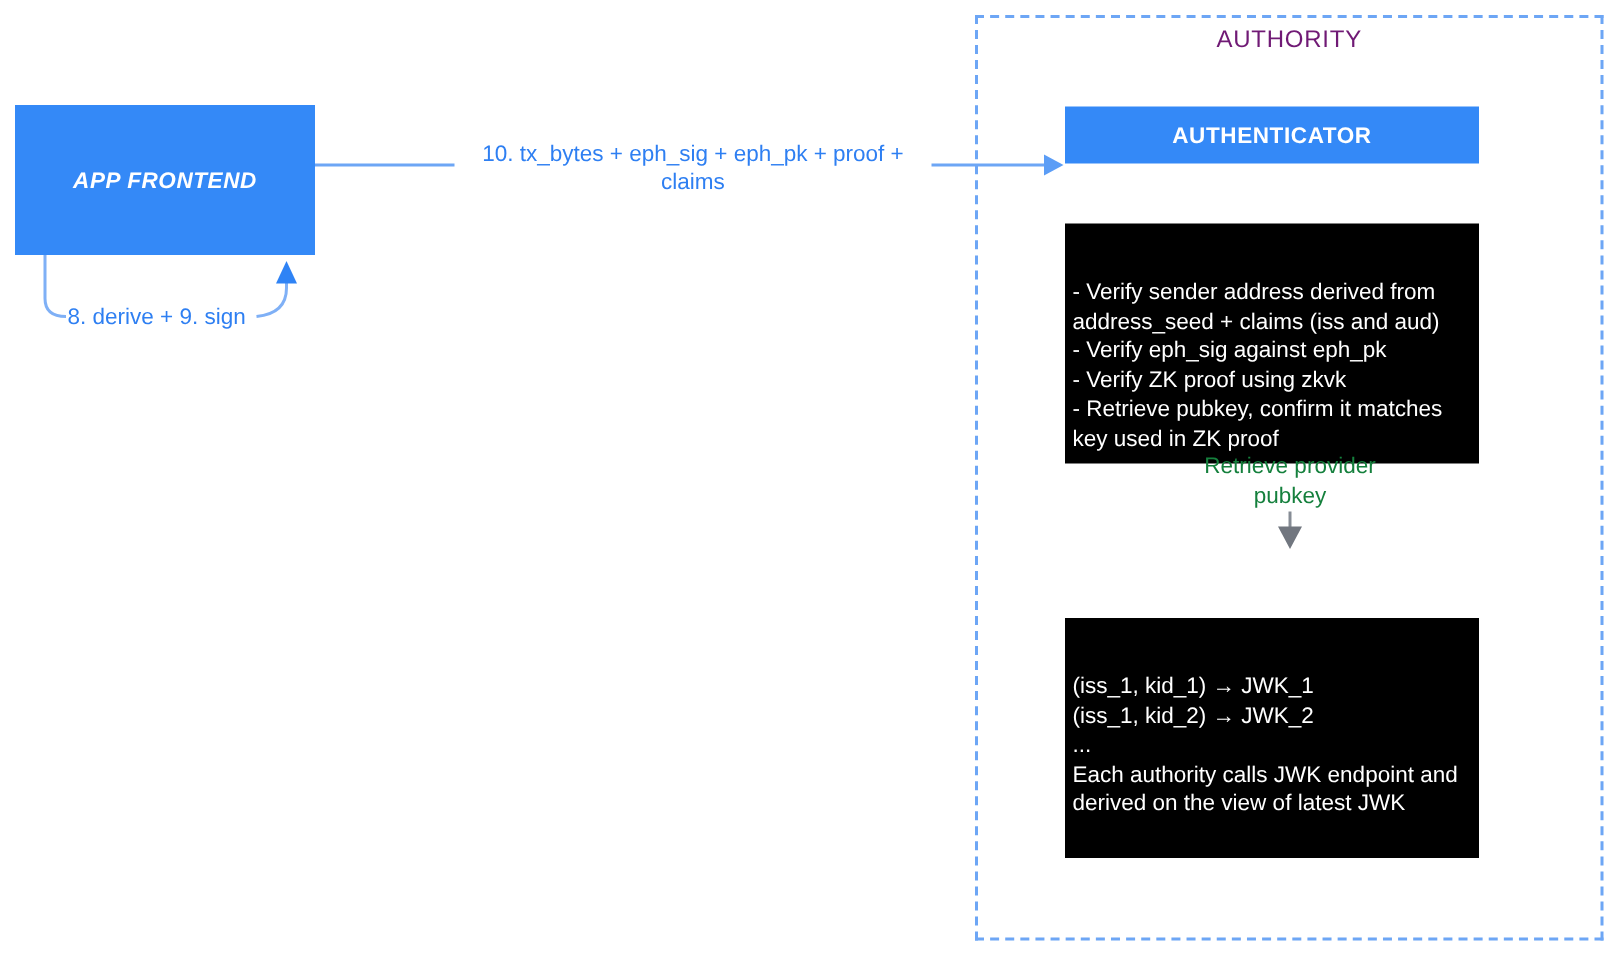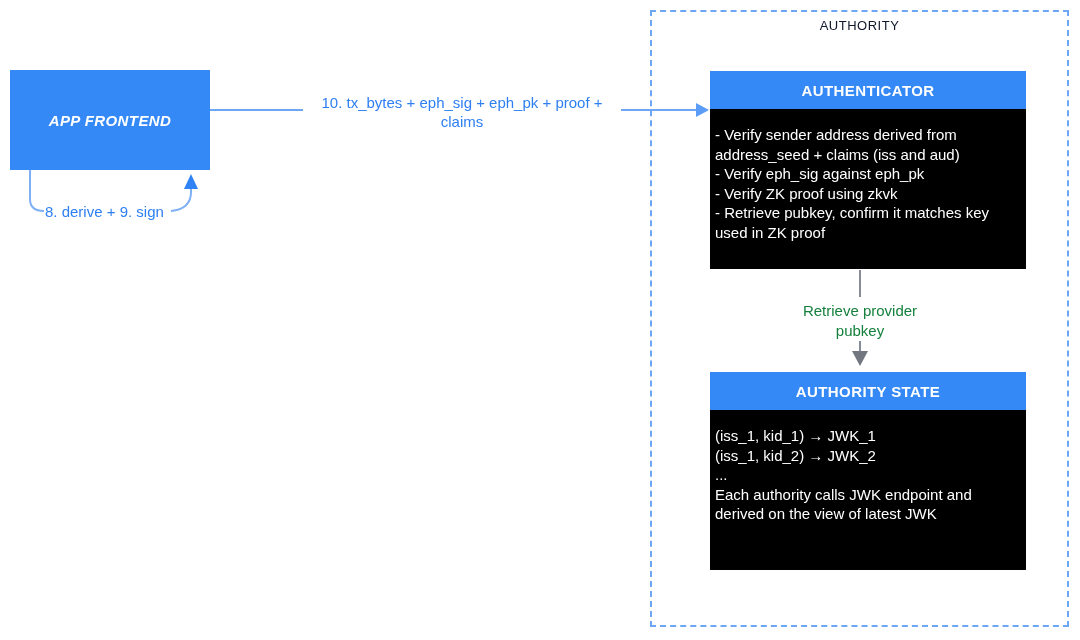--- a/index.html
+++ b/index.html
@@ -50,49 +50,50 @@
   .authority-group {
     position: absolute;
     left: 650px; top: 10px;
     width: 419px; height: 617px;
     border: 2px dashed #6da6f5;
     box-sizing: border-box;
   }
   .authority-group-label {
     margin-top: 6px;
     text-align: center;
-    color: #0f172a;
-    font-size: 13px;
+    color: #701a75;
+    font-size: 16px;
     letter-spacing: 0.5px;
   }
   .comp-node {
     position: absolute;
-    width: 316px;
+    width: 276px;
     left: 710px;
   }
   .comp-node.authenticator { top: 71px; }
   .comp-node.authority-state { top: 372px; }
   .comp-header {
     height: 38px;
     background: #3489f7;
     color: #ffffff;
     display: flex; align-items: center; justify-content: center;
     font-size: 15px;
     font-weight: 700;
     letter-spacing: 0.4px;
   }
   .comp-body {
     height: 160px;
     background: #000000;
     color: #ffffff;
     font-size: 15px;
     line-height: 19.5px;
-    padding: 16px 4px 0 5px;
+    padding: 36px 4px 0 5px;
     box-sizing: border-box;
     white-space: pre-line;
+    margin-top: 40px;
   }
   .retrieve-label {
     position: absolute;
     left: 795px; top: 301px;
     width: 130px;
     text-align: center;
     color: #15803d;
     font-size: 15px;
     line-height: 20px;
   }
@@ -133,20 +134,19 @@
     <div class="comp-header">AUTHENTICATOR</div>
     <div class="comp-body">- Verify sender address derived from address_seed + claims (iss and aud)
 - Verify eph_sig against eph_pk
 - Verify ZK proof using zkvk
 - Retrieve pubkey, confirm it matches key used in ZK proof</div>
   </div>
 
   <div class="retrieve-label">Retrieve provider pubkey</div>
 
   <div class="comp-node authority-state">
-    <div class="comp-header">AUTHORITY STATE</div>
     <div class="comp-body">(iss_1, kid_1) → JWK_1
 (iss_1, kid_2) → JWK_2
 ...
 Each authority calls JWK endpoint and derived on the view of latest JWK</div>
   </div>
 
 </div>
 
 </body></html>

